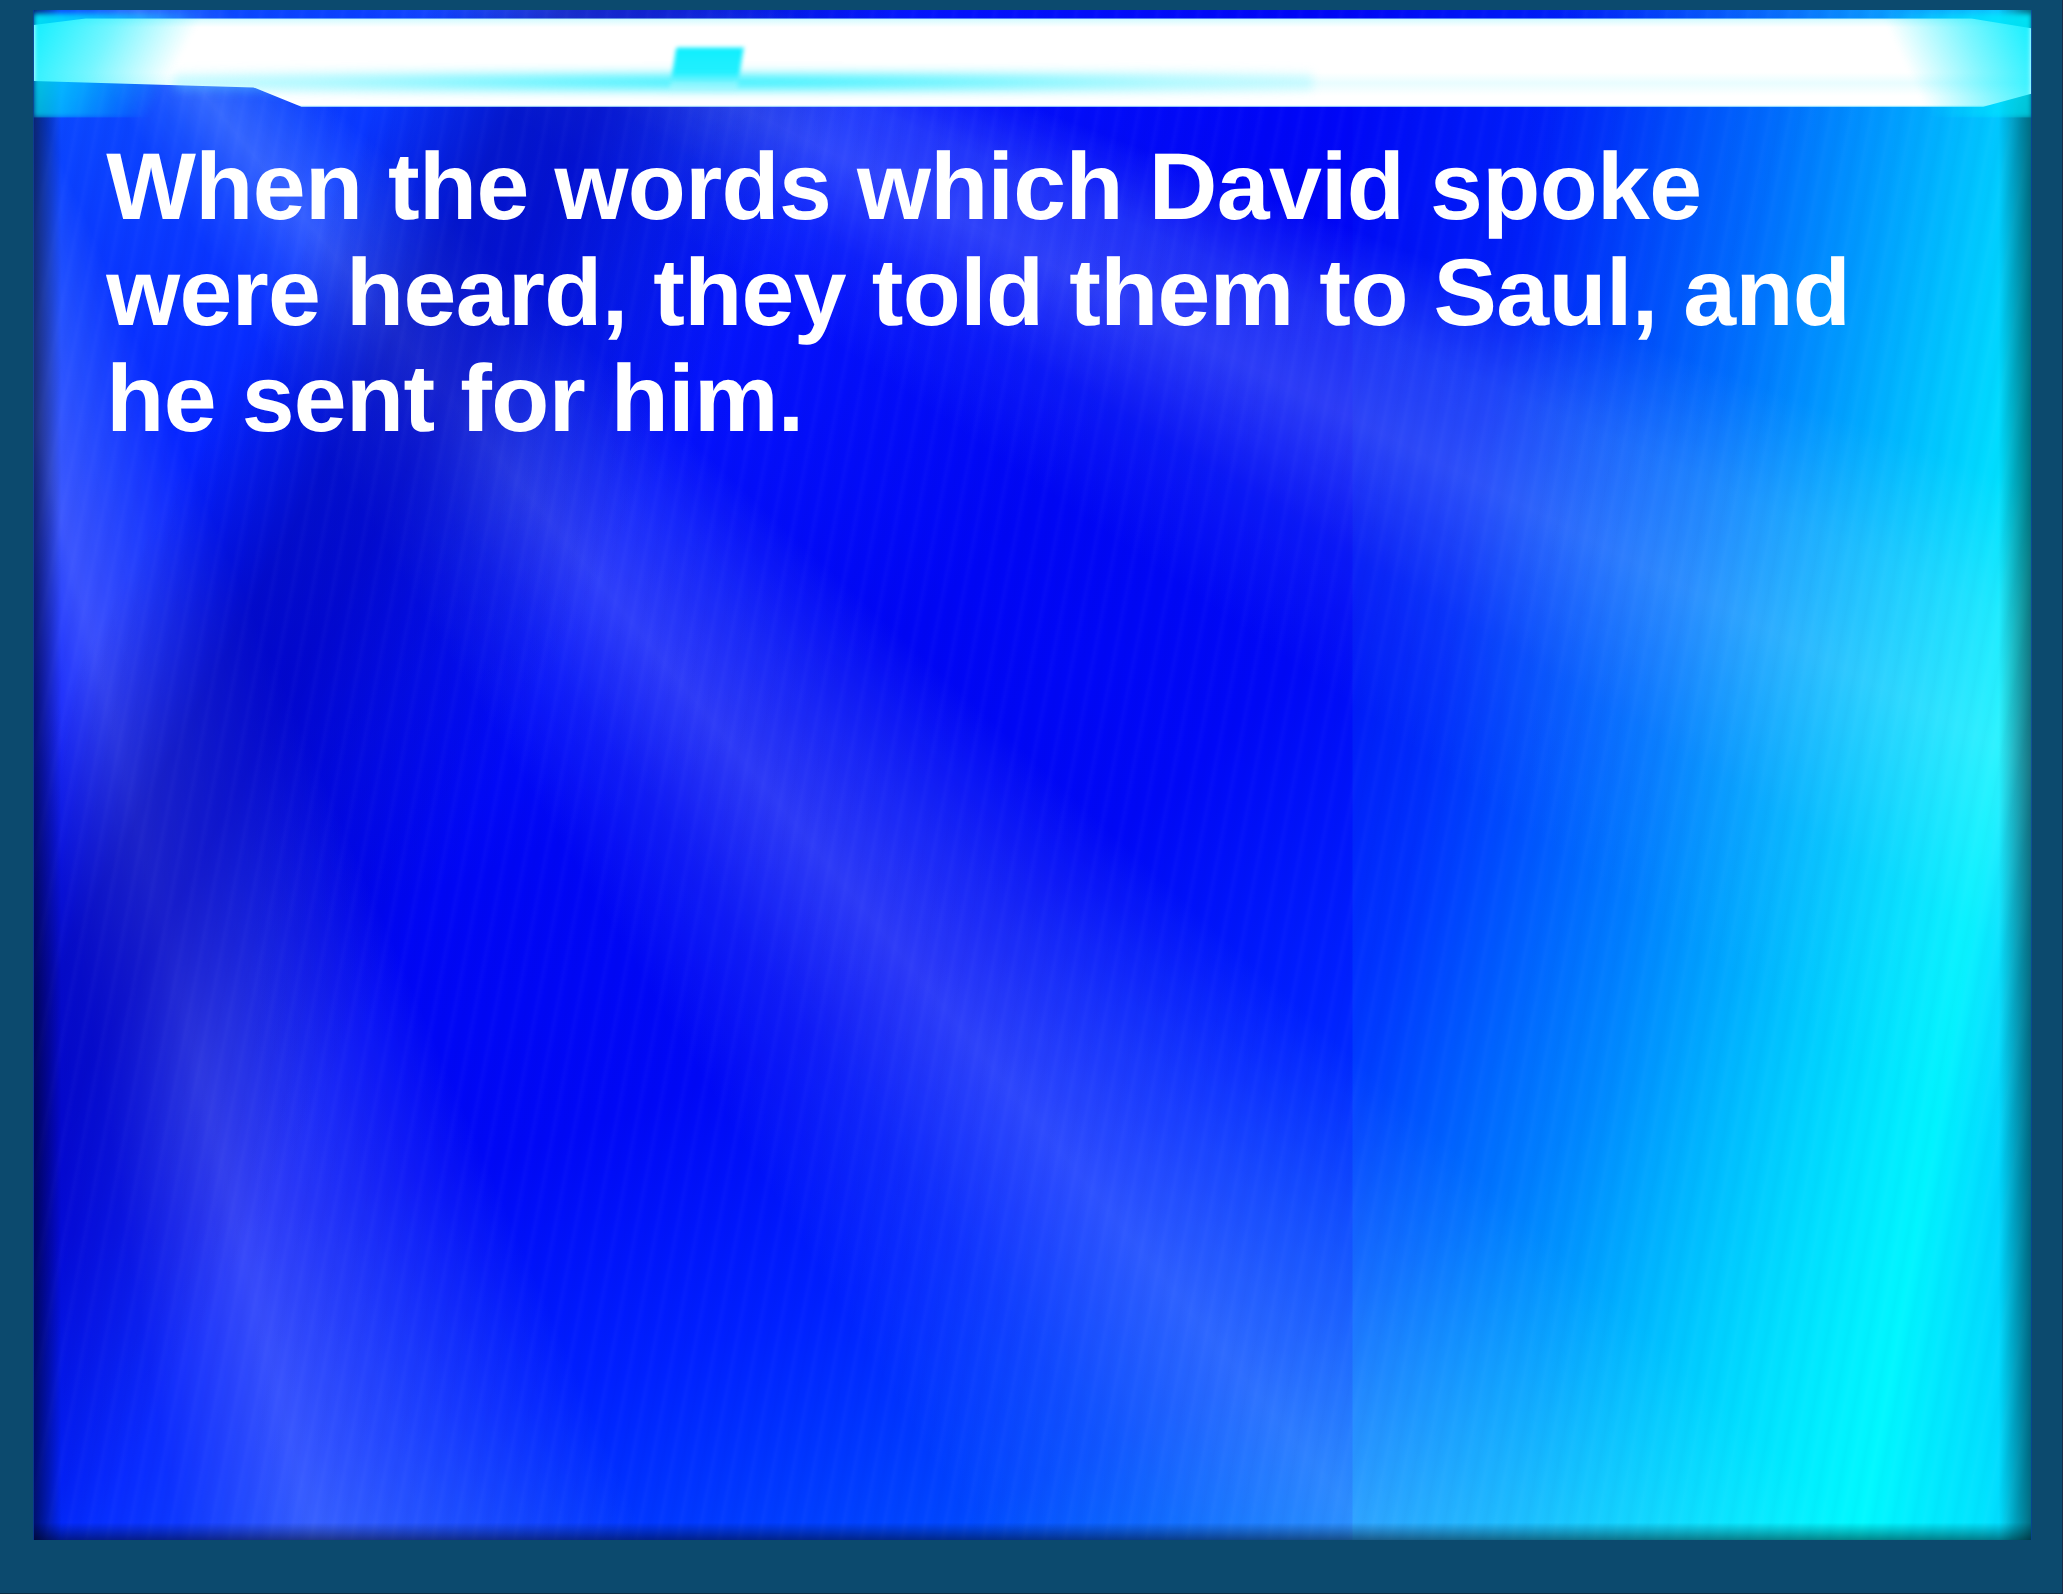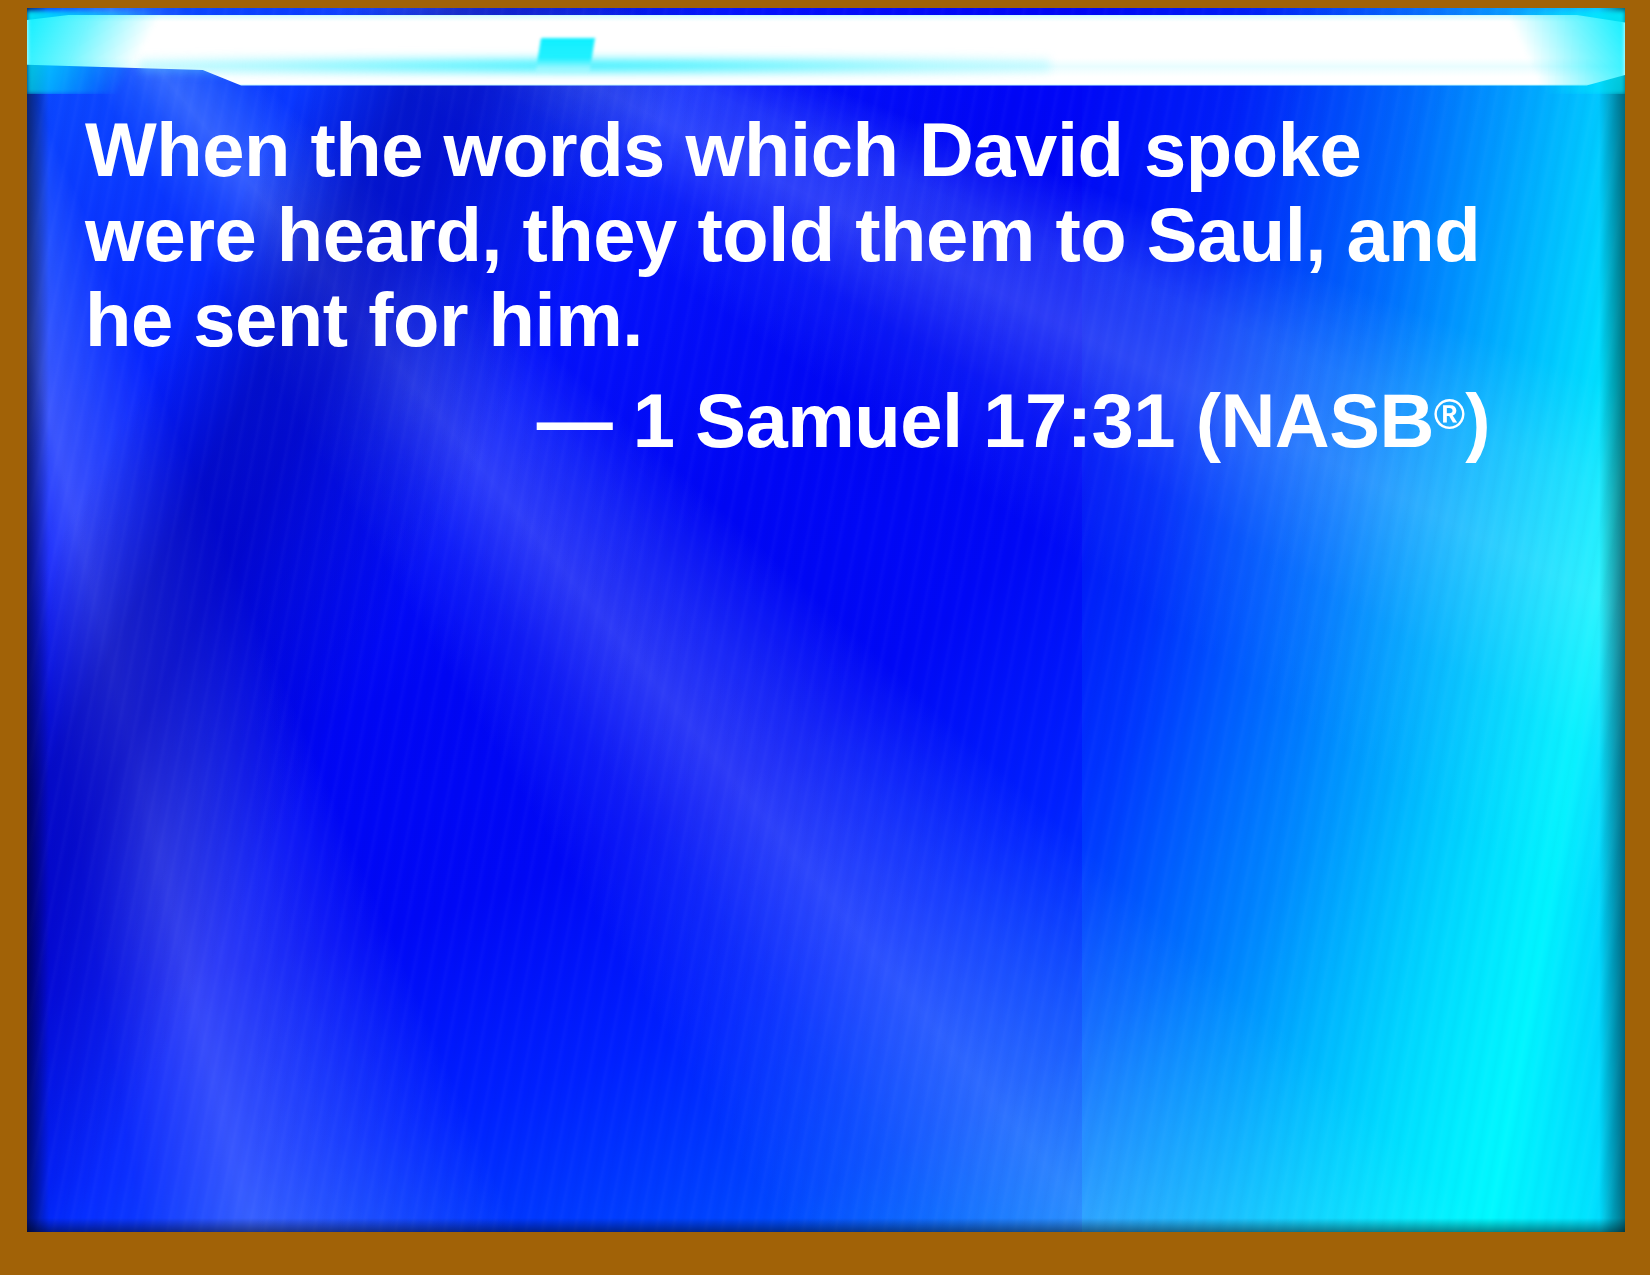--- a/index.html
+++ b/index.html
@@ -12,21 +12,21 @@
     height: 1275px;
     overflow: hidden;
     font-family: "Liberation Sans", sans-serif;
   }
 
   
   .slide-frame {
     position: relative;
     width: 1650px;
     height: 1275px;
-    background: #a16207;
+    background: #0c4a6e;
     overflow: hidden;
   }
 
   
   .art-panel {
     position: absolute;
     left: 27px;
     top: 8px;
     width: 1598px;
     height: 1224px;
@@ -294,15 +294,14 @@
     <div class="band-cyan-left"></div>
     <div class="band-cyan-right"></div>
     <div class="band-cyan-streak"></div>
     <div class="band-cyan-notch"></div>
   </div>
 
   <div class="verse-block">
     <p class="verse-text">When the words which David spoke were heard, they told them to Saul, and he sent for him.</p>
   </div>
 
-  <p class="attribution"><span>—</span><span> </span><span>1 Samuel 17:31</span><span> </span><span>(NASB</span><span class="reg-mark">®</span><span>)</span></p>
 
 </div>
 
 </body></html>

